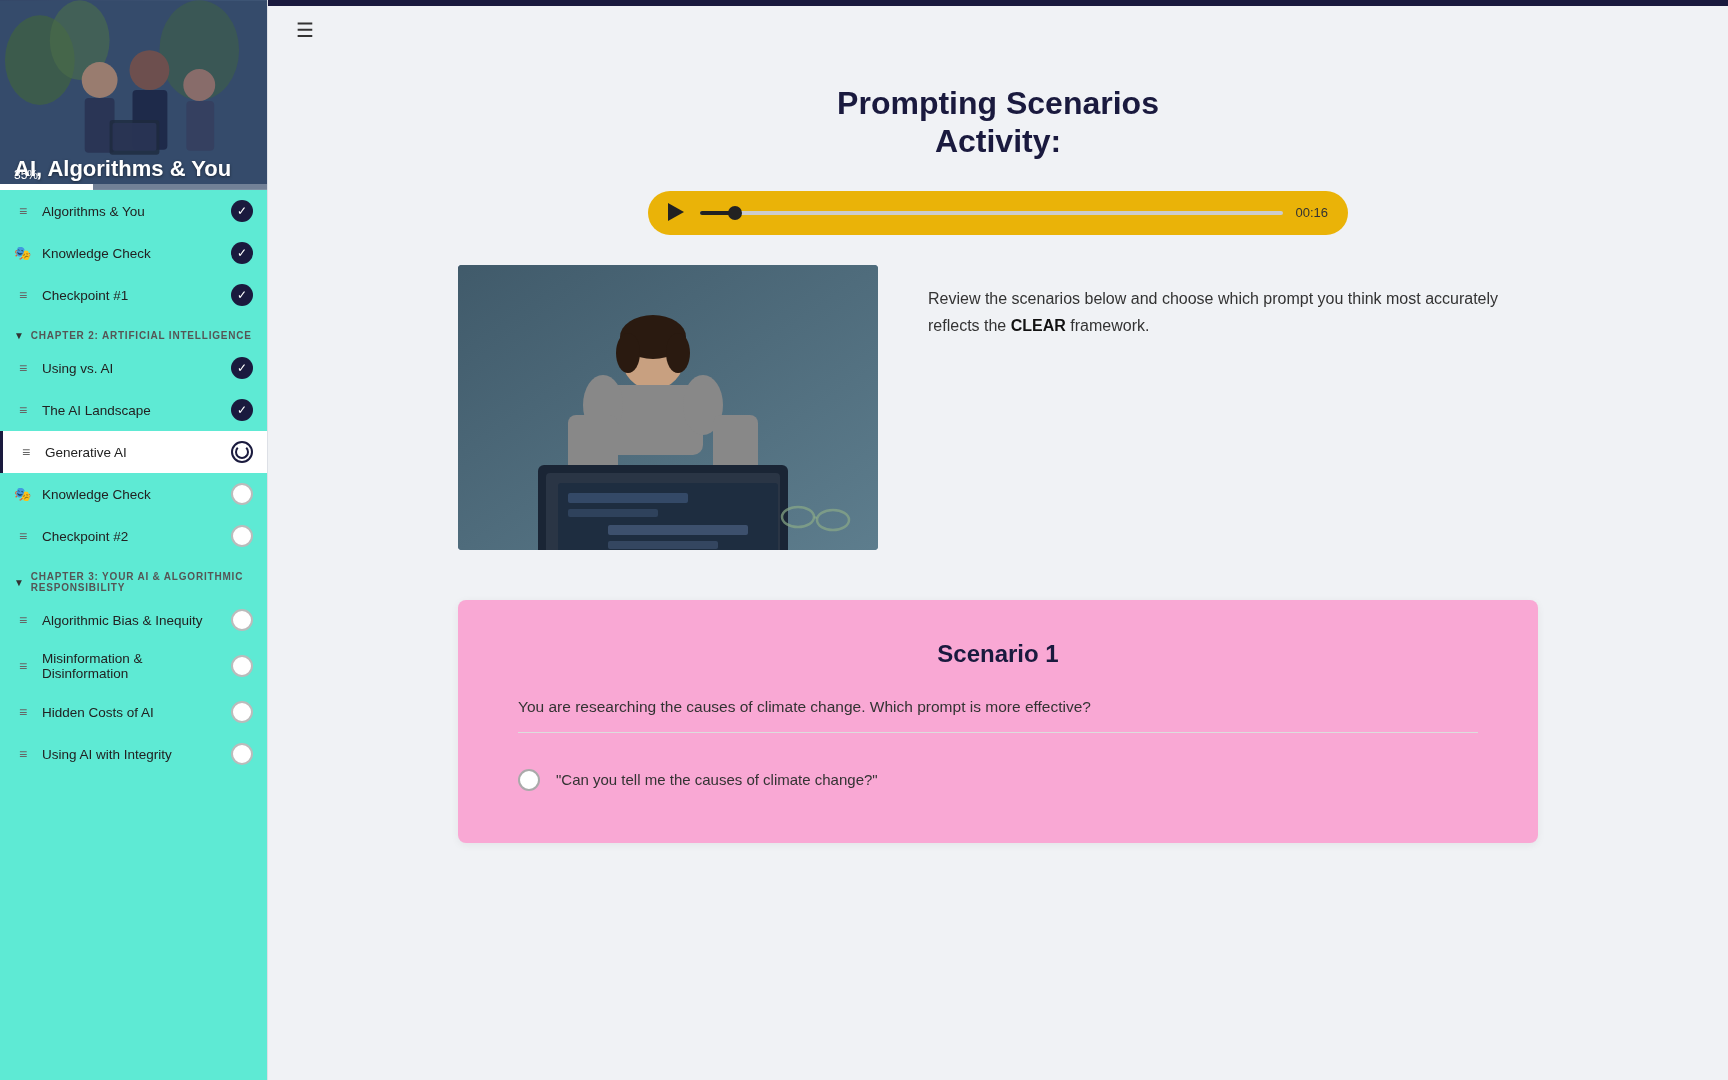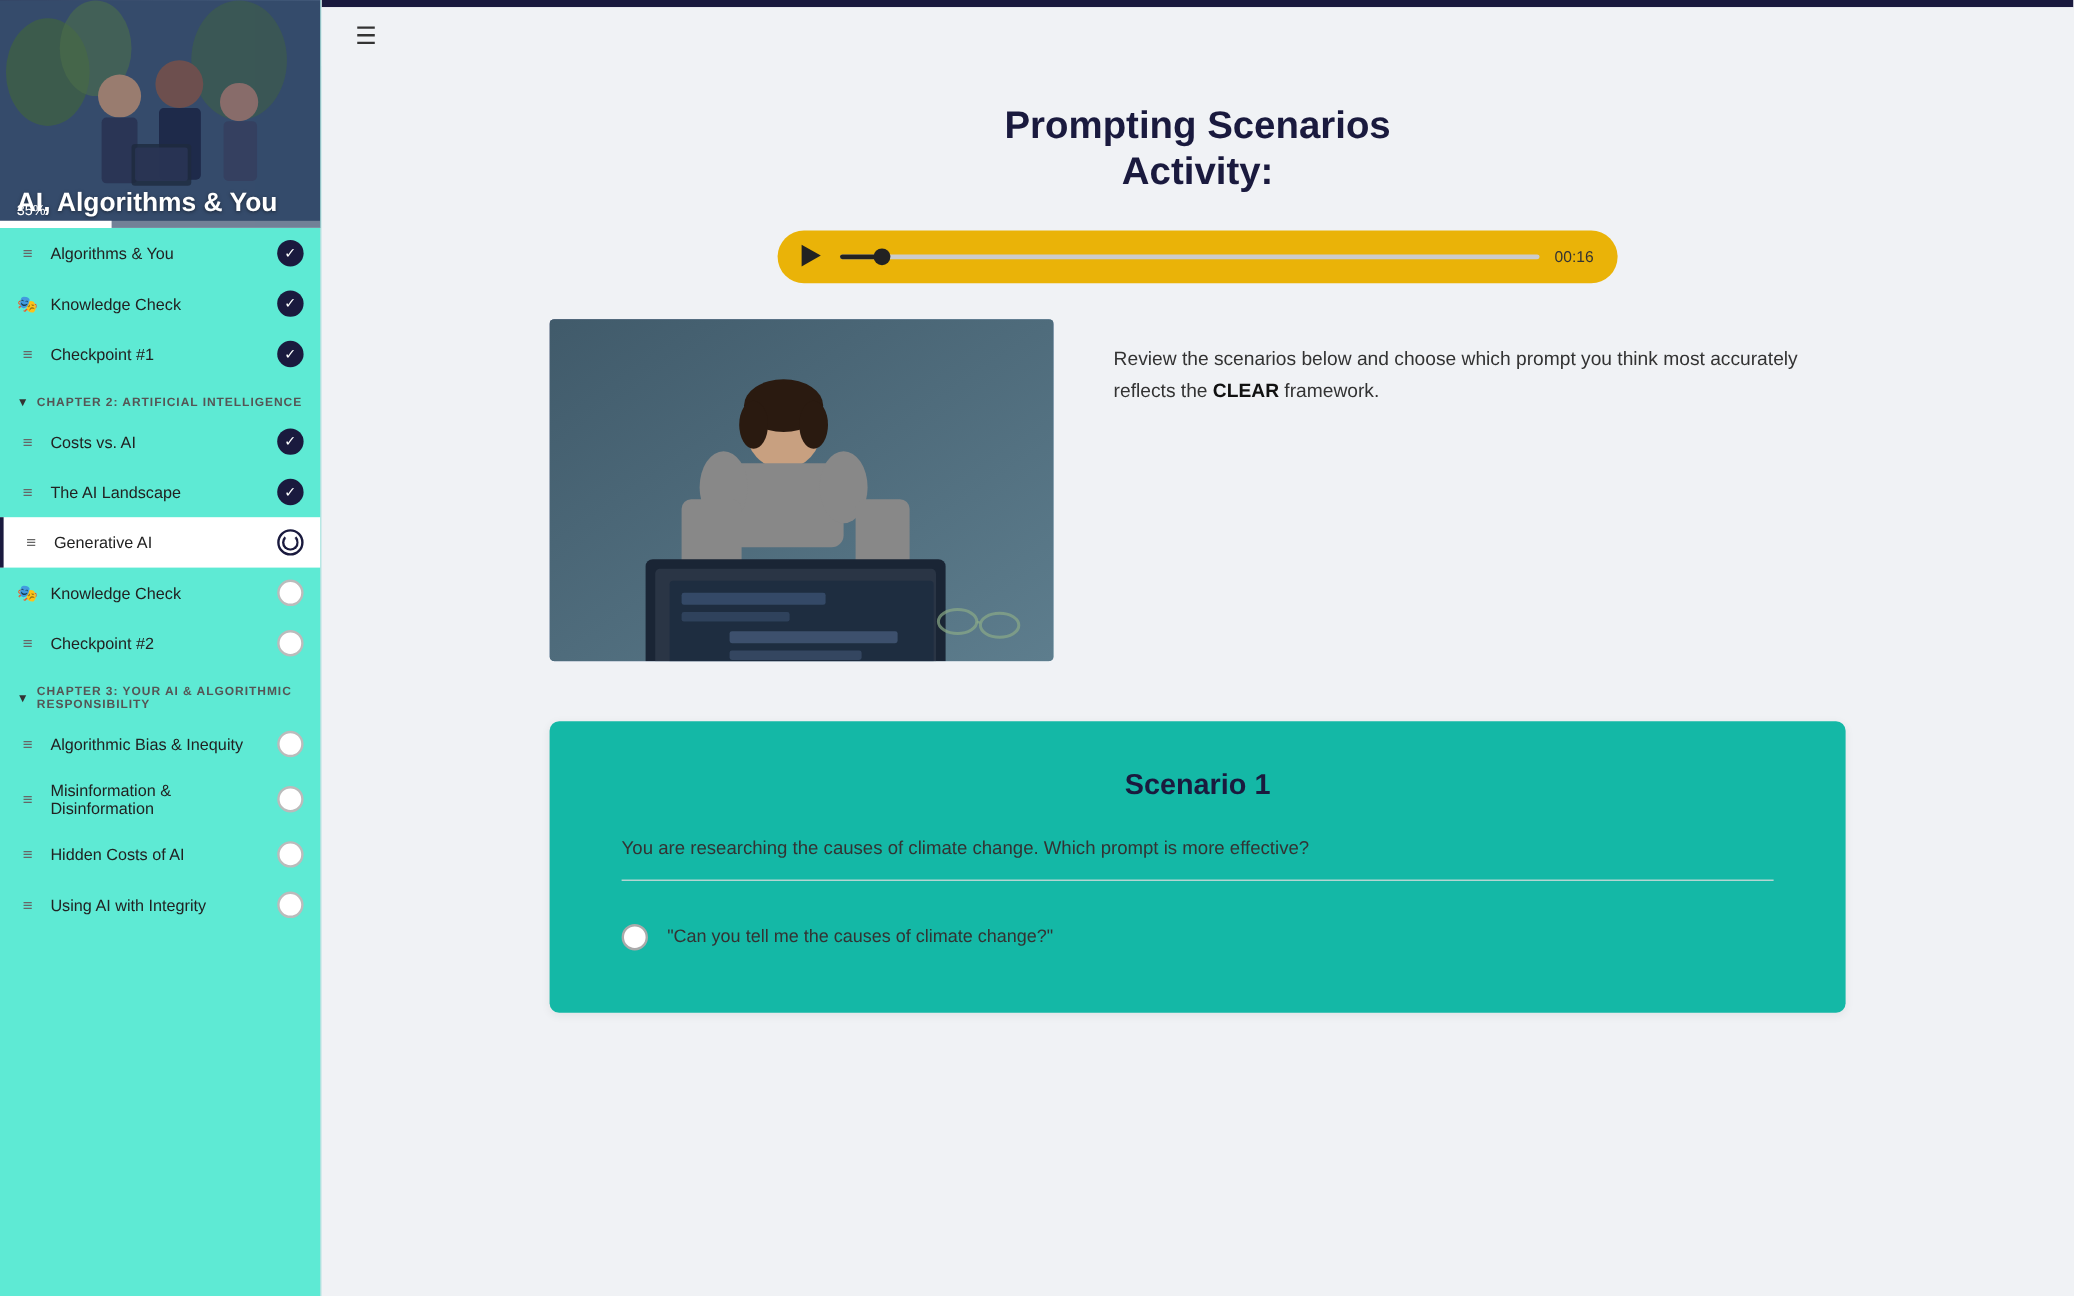--- a/index.html
+++ b/index.html
@@ -267,21 +267,21 @@
       line-height: 1.7;
       margin-bottom: 18px;
     }
     .content-text strong {
       font-weight: 800;
       color: #111;
     }
 
     
     .scenario-card {
-      background: #14b8a6;
+      background: #f9a8d4;
       border-radius: 8px;
       padding: 40px 60px;
       margin-top: 10px;
       box-shadow: 0 2px 8px rgba(0,0,0,0.06);
     }
     .scenario-title {
       font-size: 24px;
       font-weight: 800;
       color: #1a1a3e;
       text-align: center;
@@ -369,21 +369,21 @@
       <span class="nav-item-label">Checkpoint #1</span>
       <span class="nav-item-status status-complete">✓</span>
     </div>
 
     <div class="chapter-header">
       <span class="chevron">▼</span>
       <span>CHAPTER 2: ARTIFICIAL INTELLIGENCE</span>
     </div>
     <div class="nav-item">
       <span class="nav-item-icon">≡</span>
-      <span class="nav-item-label">Costs vs. AI</span>
+      <span class="nav-item-label">Using vs. AI</span>
       <span class="nav-item-status status-complete">✓</span>
     </div>
     <div class="nav-item">
       <span class="nav-item-icon">≡</span>
       <span class="nav-item-label">The AI Landscape</span>
       <span class="nav-item-status status-complete">✓</span>
     </div>
     <div class="nav-item active">
       <span class="nav-item-icon">≡</span>
       <span class="nav-item-label">Generative AI</span>

